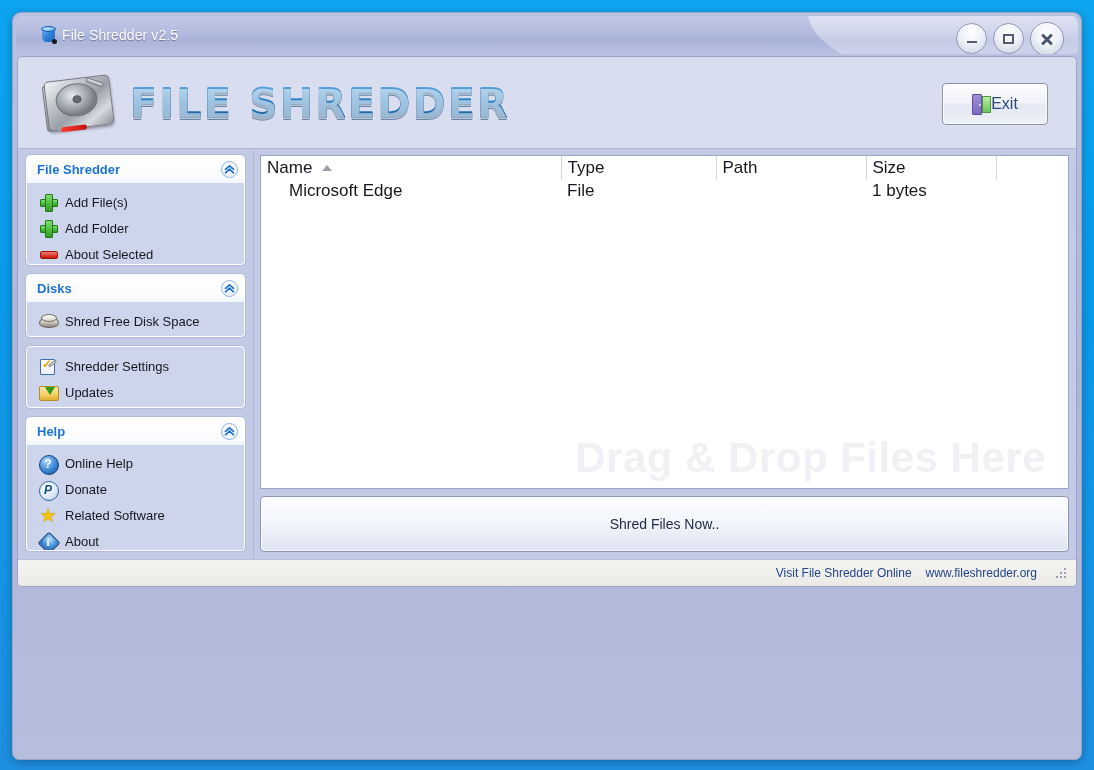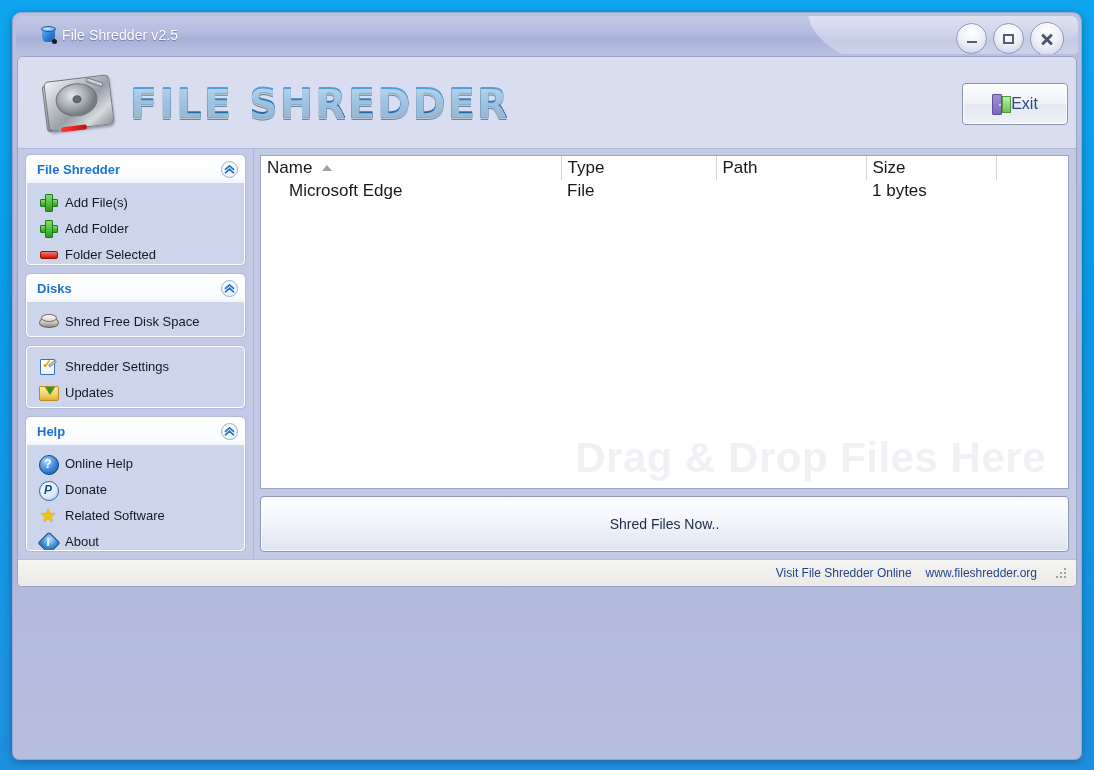--- a/index.html
+++ b/index.html
@@ -181,21 +181,21 @@
     color: #2b7fc0;
     background: linear-gradient(180deg, #6fb3e8 0%, #2a7dbe 45%, #17558f 100%);
     -webkit-background-clip: text;
     background-clip: text;
     -webkit-text-fill-color: transparent;
     text-shadow: 0 2px 0 rgba(255,255,255,0.55);
     filter: drop-shadow(0 1px 0 #0d3c6b);
   }
   .exit-btn {
     position: absolute;
-    right: 8px; top: 26px;
+    right: 28px; top: 26px;
     width: 106px; height: 42px;
     border-radius: 4px;
     background: linear-gradient(180deg, #fdfdfe 0%, #f0f2f8 48%, #e3e7f2 52%, #eef1f7 100%);
     border: 1px solid #8c94ae;
     box-shadow: inset 0 0 0 1px rgba(255,255,255,0.85);
     display: flex; align-items: center; justify-content: center;
     cursor: pointer;
   }
   .door {
     width: 19px; height: 21px; position: relative; flex: none;
@@ -563,21 +563,21 @@
             <div class="item">
               <span class="ico ico-plus"></span>
               <span>Add File(s)</span>
             </div>
             <div class="item">
               <span class="ico ico-plus"></span>
               <span>Add Folder</span>
             </div>
             <div class="item">
               <span class="ico ico-minus"></span>
-              <span>Folder Selected</span>
+              <span>About Selected</span>
             </div>
           </div>
         </div>
 
         <div class="panel">
           <div class="panel-head">
             <span class="panel-title">Disks</span>
             <span class="chev">
               <svg width="11" height="11" viewBox="0 0 11 11">
                   <path d="M1.5 5.4 L5.5 1.8 L9.5 5.4" stroke="#1c72d6" stroke-width="1.7" fill="none" stroke-linecap="round"></path>

